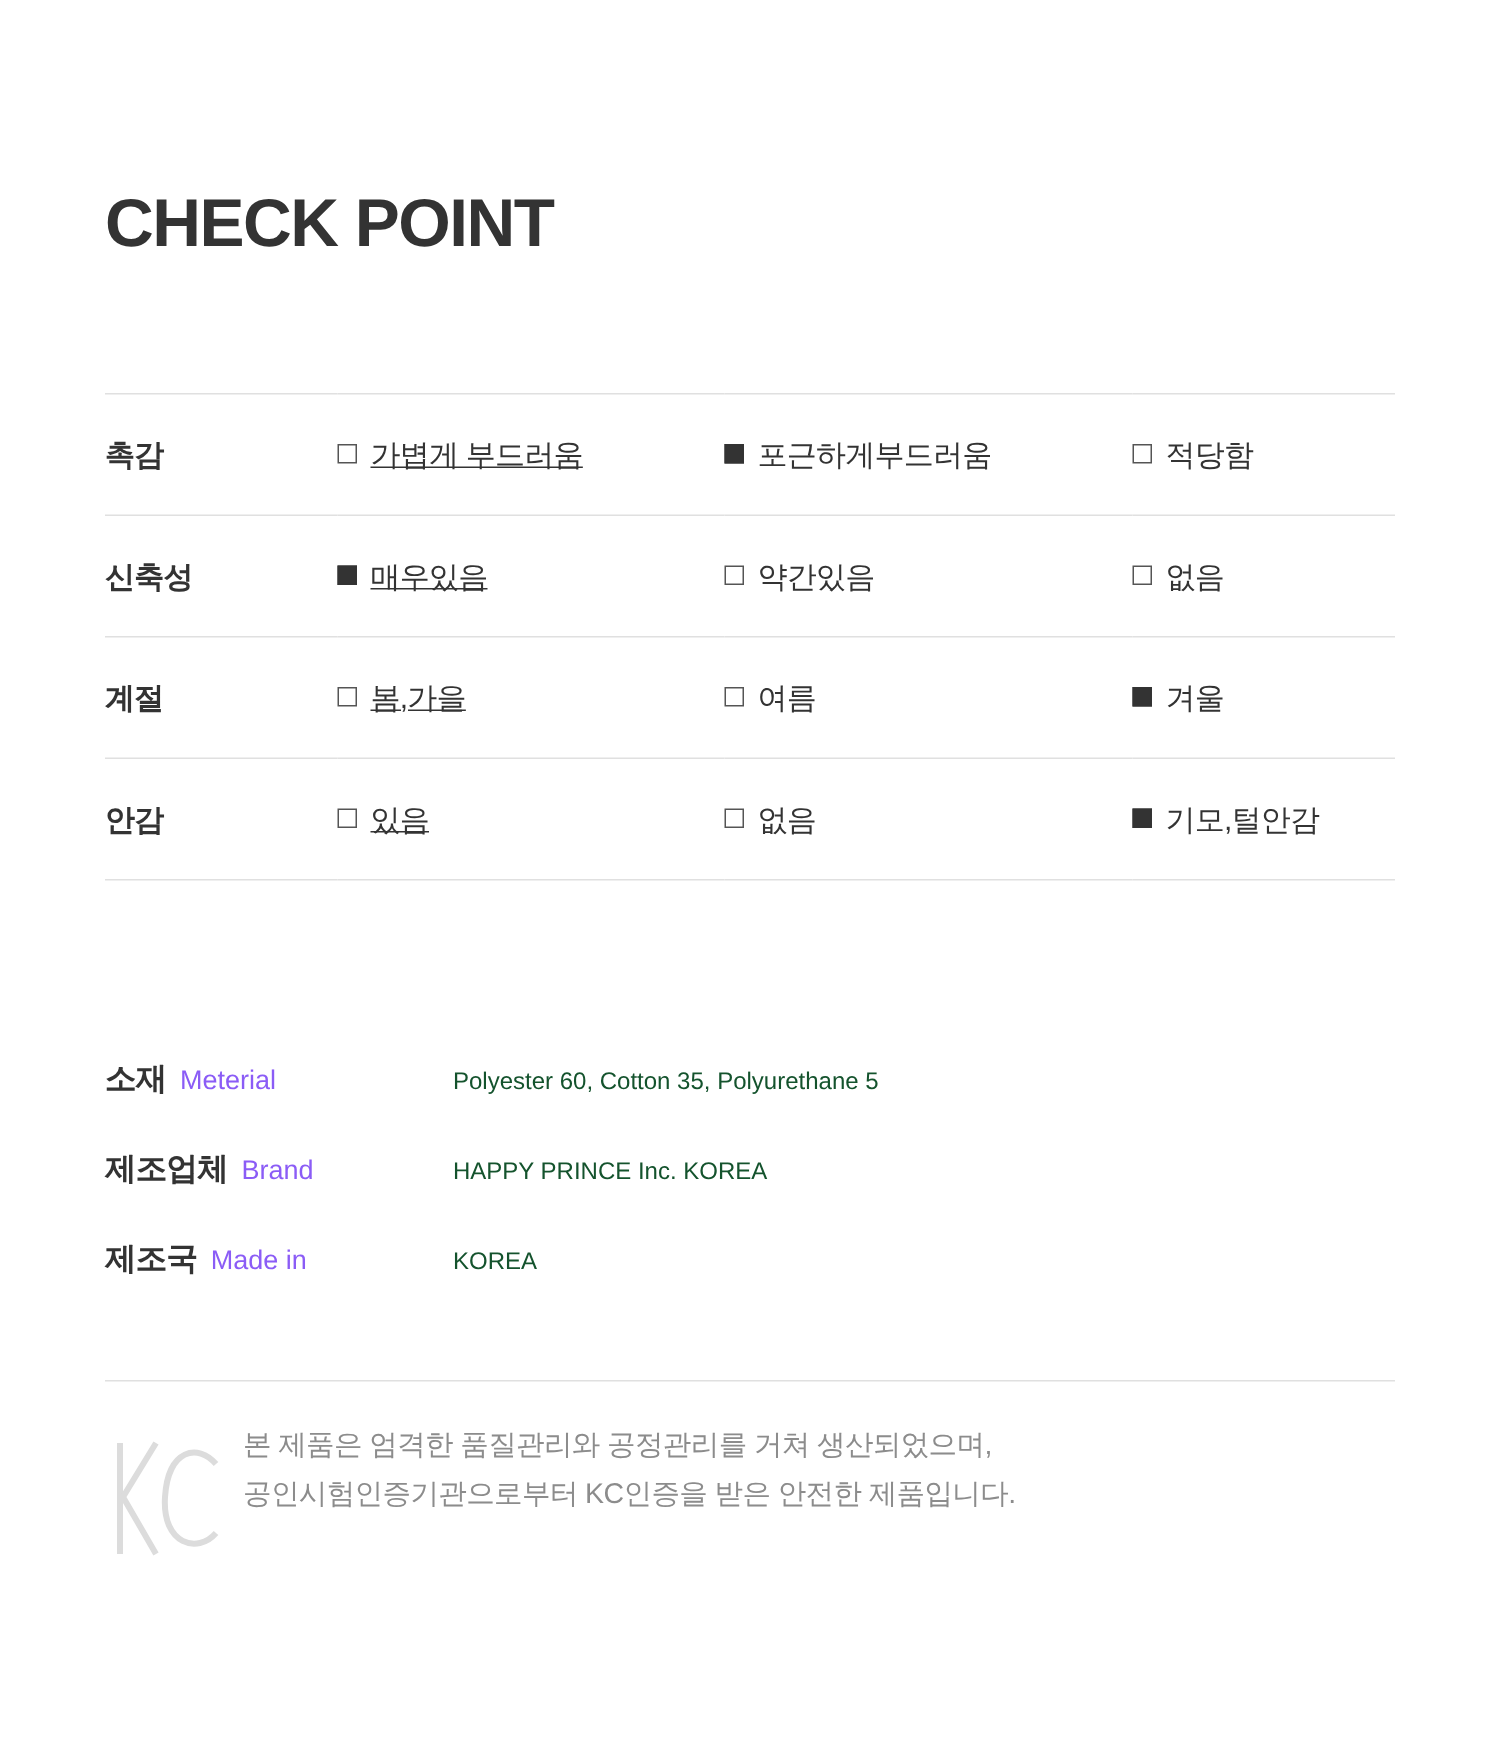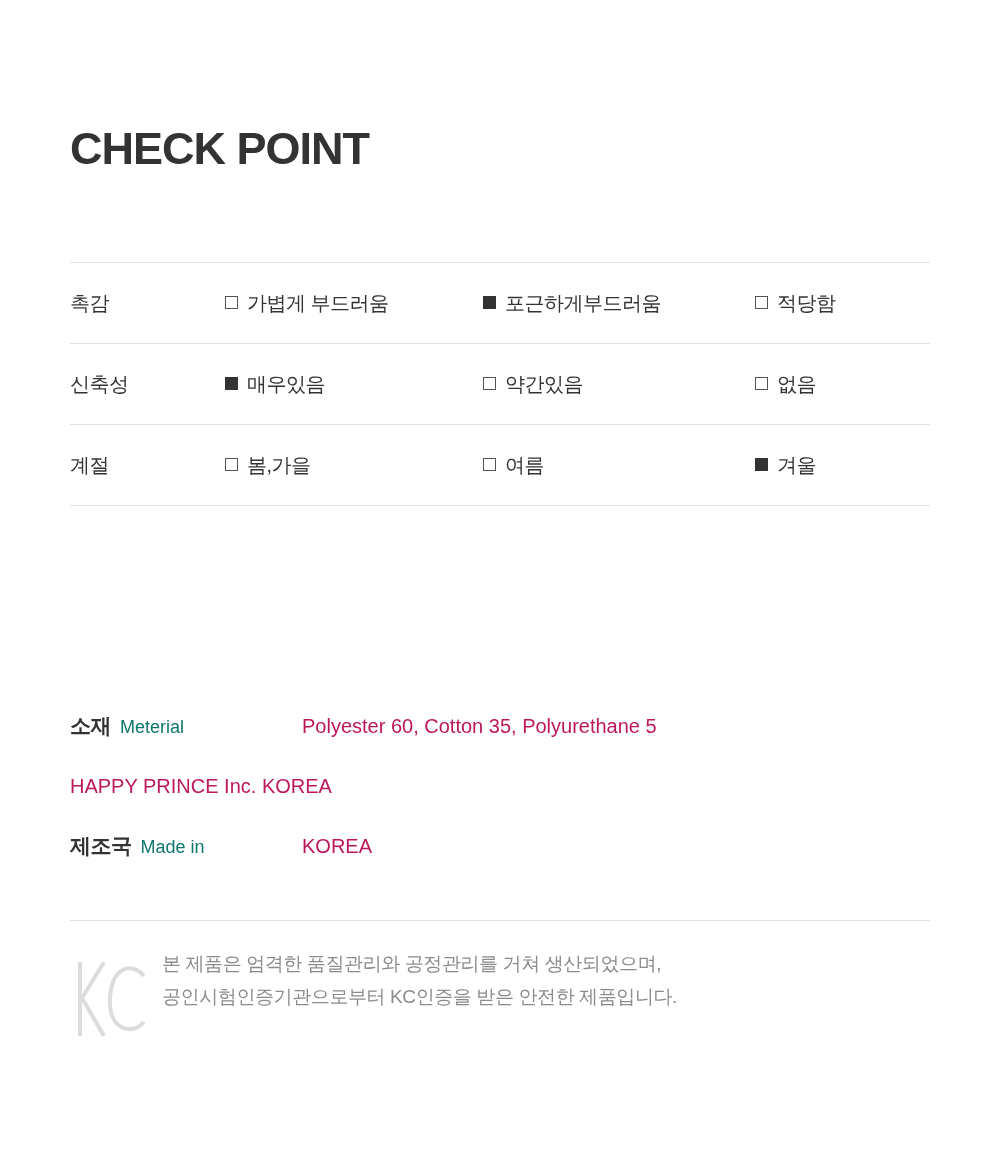--- a/index.html
+++ b/index.html
@@ -49,21 +49,21 @@
     border-bottom: 1px solid #e0e0e0;
   }
   .check-table td {
     padding: 0;
     height: 80px;
     vertical-align: middle;
   }
   .row-label {
     width: 155px;
     font-size: 20px;
-    font-weight: normal;
+    font-weight: bold;
     color: #333333;
     letter-spacing: -0.5px;
     margin-top: 40px;
   }
   .opt {
     font-size: 20px;
     color: #333333;
     letter-spacing: -0.5px;
     white-space: nowrap;
   }
@@ -78,21 +78,21 @@
   .opt .box.off {
     border: 1.5px solid #555555;
     background: #ffffff;
   }
   .opt .box.on {
     background: #333333;
     border: 1.5px solid #333333;
   }
 
   
-  .c1 { width: 258px; }
+  .c1 { width: 258px; text-decoration: underline; }
   .c2 { width: 272px; margin-top: 34px; }
   .c3 { width: auto; }
 
   
   .info {
     position: absolute;
     left: 70px;
     top: 705px;
     width: 860px;
   }
@@ -106,29 +106,28 @@
     white-space: nowrap;
   }
   .info-key .ko {
     font-size: 21px;
     font-weight: bold;
     color: #333333;
     letter-spacing: -0.5px;
   }
   .info-key .en {
     font-size: 18px;
-    color: #0f766e;
+    color: #8b5cf6;
     margin-left: 9px;
     letter-spacing: 0;
   }
   .info-val {
-    font-size: 20px;
-    color: #be185d;
+    font-size: 16px;
+    color: #14532d;
     letter-spacing: 0;
-    margin-top: 10px;
   }
 
   
   .divider {
     position: absolute;
     left: 70px;
     top: 920px;
     width: 860px;
     height: 1px;
     background: #e0e0e0;
@@ -216,31 +215,52 @@
           </span>
         </td>
         <td class="c3">
           <span class="opt">
             <span class="box on"></span><span>겨울</span>
           </span>
         </td>
       </tr>
 
 
+      <tr>
+        <td class="row-label">안감</td>
+        <td class="c1">
+          <span class="opt">
+            <span class="box off"></span><span>있음</span>
+          </span>
+        </td>
+        <td class="c2">
+          <span class="opt">
+            <span class="box off"></span><span>없음</span>
+          </span>
+        </td>
+        <td class="c3">
+          <span class="opt">
+            <span class="box on"></span><span>기모,털안감</span>
+          </span>
+        </td>
+      </tr>
     </tbody>
   </table>
 
   <div class="info">
     <div class="info-row">
       <div class="info-key">
         <span class="ko">소재</span><span class="en">Meterial</span>
       </div>
       <div class="info-val">Polyester 60, Cotton 35, Polyurethane 5</div>
     </div>
     <div class="info-row">
+      <div class="info-key">
+        <span class="ko">제조업체</span><span class="en">Brand</span>
+      </div>
       <div class="info-val">HAPPY PRINCE Inc. KOREA</div>
     </div>
     <div class="info-row">
       <div class="info-key">
         <span class="ko">제조국</span><span class="en">Made in</span>
       </div>
       <div class="info-val">KOREA</div>
     </div>
   </div>
 

